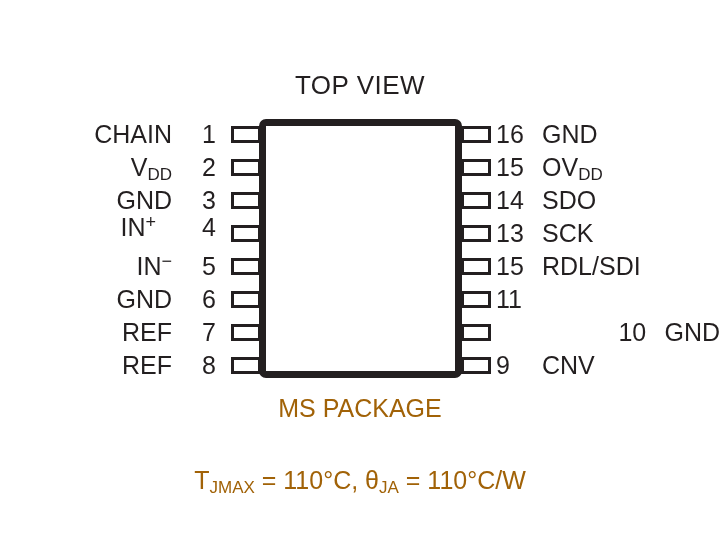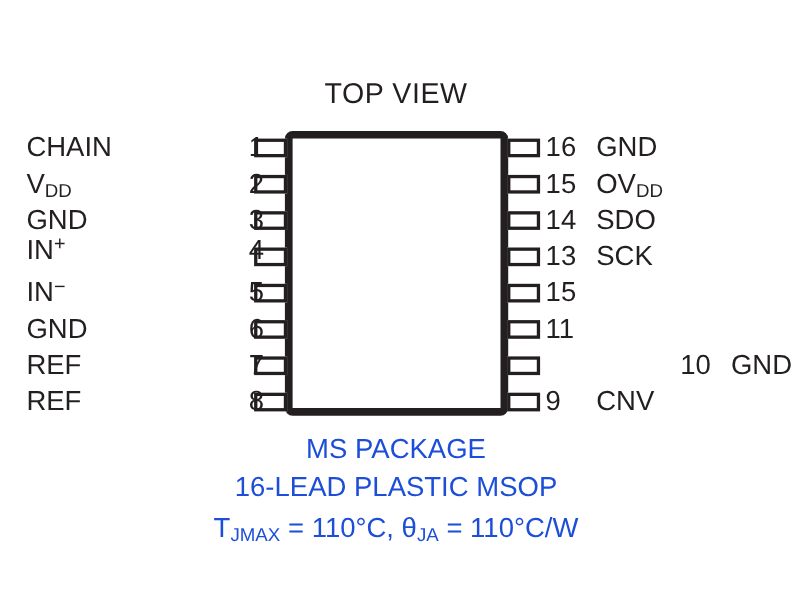--- a/index.html
+++ b/index.html
@@ -63,22 +63,21 @@
     height: 30px;
     display: flex;
     align-items: center;
     font-size: 25px;
     color: #231f20;
     white-space: nowrap;
   }
   .pin-row.left {
     left: 0px;
     width: 224px;
-    justify-content: space-between;
-    margin-left: 24px;
+    justify-content: flex-end;
   }
   .pin-row.right {
     left: 496px;
     width: 224px;
     justify-content: flex-start;
   }
   .pin-name {
     display: inline-block;
   }
   .pin-num {
@@ -103,21 +102,21 @@
     top: -0.44em;
   }
 
   
   .caption {
     position: absolute;
     left: 0;
     width: 720px;
     text-align: center;
     font-size: 25px;
-    color: #1d4ed8;
+    color: #a16207;
     white-space: nowrap;
   }
   .caption-1 { top: 394px; }
   .caption-2 { top: 429px; }
   .caption-3 { top: 466px; }
 </style>
 </head>
 <body>
 
 <div id="diagram">
@@ -183,36 +182,36 @@
         <span class="pin-name">SDO</span>
       </div>
       <div class="pin-stub right" style="top: 225px;"></div>
       <div class="pin-row right" style="top: 218.5px; align-items: center;">
         <span class="pin-num">13</span>
         <span class="pin-name">SCK</span>
       </div>
       <div class="pin-stub right" style="top: 258px;"></div>
       <div class="pin-row right" style="top: 251.5px;">
         <span class="pin-num">15</span>
+        <span class="pin-name">RDL/SDI</span>
       </div>
       <div class="pin-stub right" style="top: 291px;"></div>
       <div class="pin-row right" style="top: 284.5px;">
         <span class="pin-num">11</span>
       </div>
       <div class="pin-stub right" style="top: 324px;"></div>
       <div class="pin-row right" style="top: 317.5px; justify-content: flex-end;">
         <span class="pin-num">10</span>
         <span class="pin-name">GND</span>
       </div>
       <div class="pin-stub right" style="top: 357px;"></div>
       <div class="pin-row right" style="top: 350.5px;">
         <span class="pin-num">9</span>
         <span class="pin-name">CNV</span>
       </div>
     </div>
 
   <div class="caption caption-1">MS PACKAGE</div>
-  <div class="caption caption-2">16-LEAD PLASTIC MSOP</div>
   <div class="caption caption-3">
     <span>T</span><sub>JMAX</sub><span> = 110°C, </span><span>θ</span><sub>JA</sub><span> = 110°C/W</span>
   </div>
 
 </div>
 
 </body></html>

